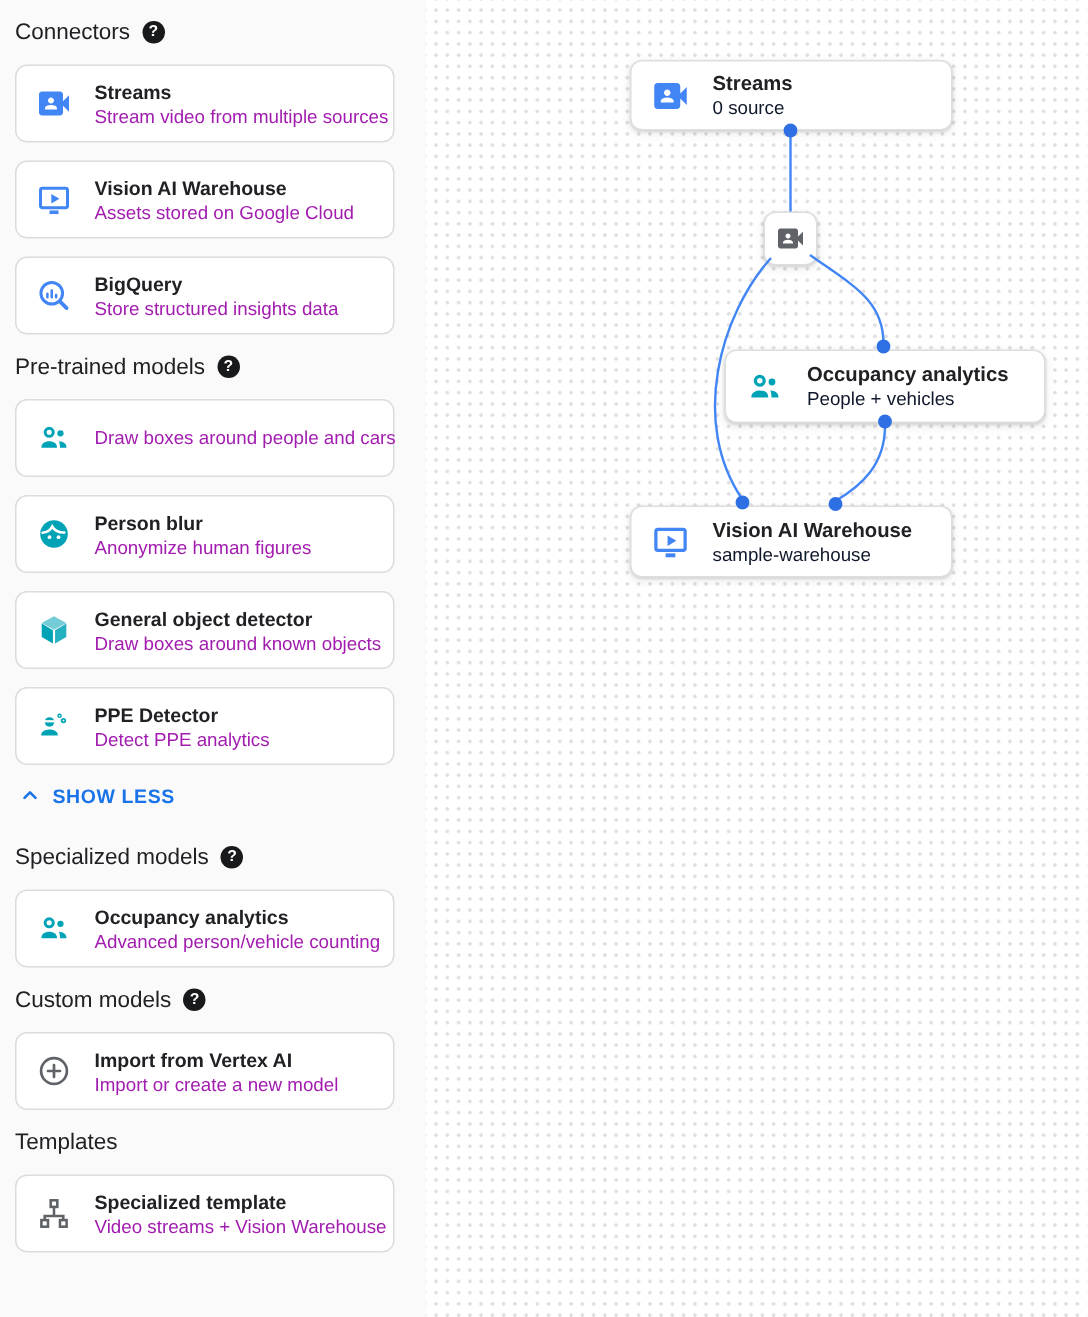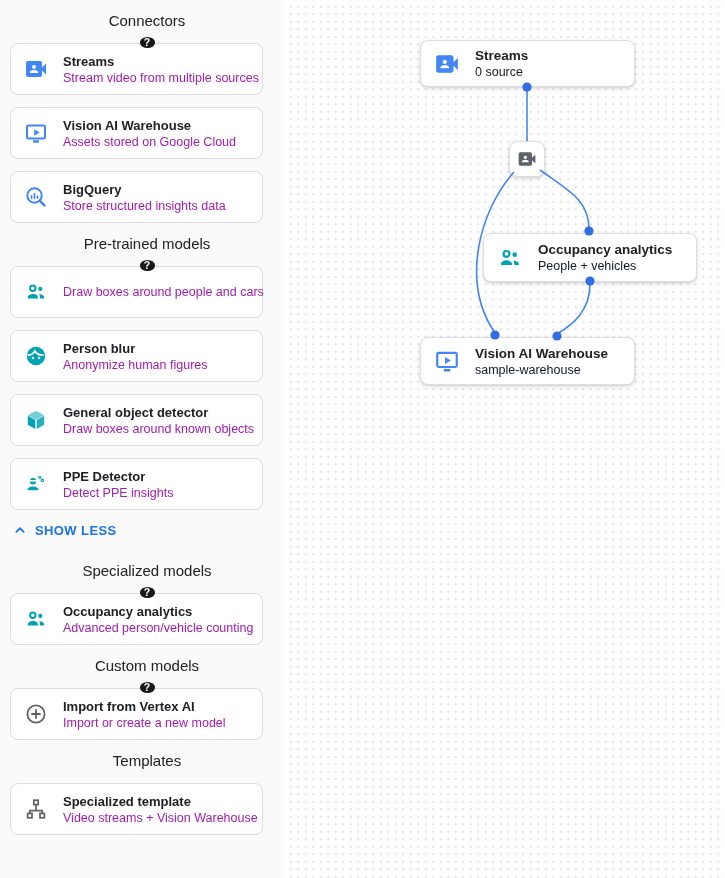--- a/index.html
+++ b/index.html
@@ -13,21 +13,21 @@
 
   
   .sidebar {
     width:284px; flex:none; background:#fafafa; height:878px;
     padding:12px 0 0 10px; overflow:hidden;
   }
   .section { margin-bottom:10px; }
   .section-header {
     display:flex; align-items:center; gap:8px;
     font-size:15px; font-weight:400; color:#202124;
-    margin:0 0 13px 0; height:18px;flex-direction:column;
+    margin:0 0 13px 0; height:18px;
   }
   .help {
     width:15px; height:15px; border-radius:50%;
     background:#18191b; color:#fff; font-size:10.5px; font-weight:700;
     display:inline-flex; align-items:center; justify-content:center;
     cursor:pointer; line-height:1;
   }
   .card {
     display:flex; align-items:center;
     width:253px; height:52px; margin-bottom:12px;
@@ -211,21 +211,21 @@
           <div class="card-title">General object detector</div>
           <div class="card-sub">Draw boxes around known objects</div>
         </div>
       </div>
       <div class="card">
         <svg class="ic ic-teal">
             <use href="#sym-ppe"></use>
           </svg>
         <div class="card-text">
           <div class="card-title">PPE Detector</div>
-          <div class="card-sub">Detect PPE insights</div>
+          <div class="card-sub">Detect PPE analytics</div>
         </div>
       </div>
       <div class="collapse-link">
         <svg class="ic">
             <use href="#sym-chevron-up"></use>
           </svg>
         <span>SHOW LESS</span>
       </div>
     </div>
 

